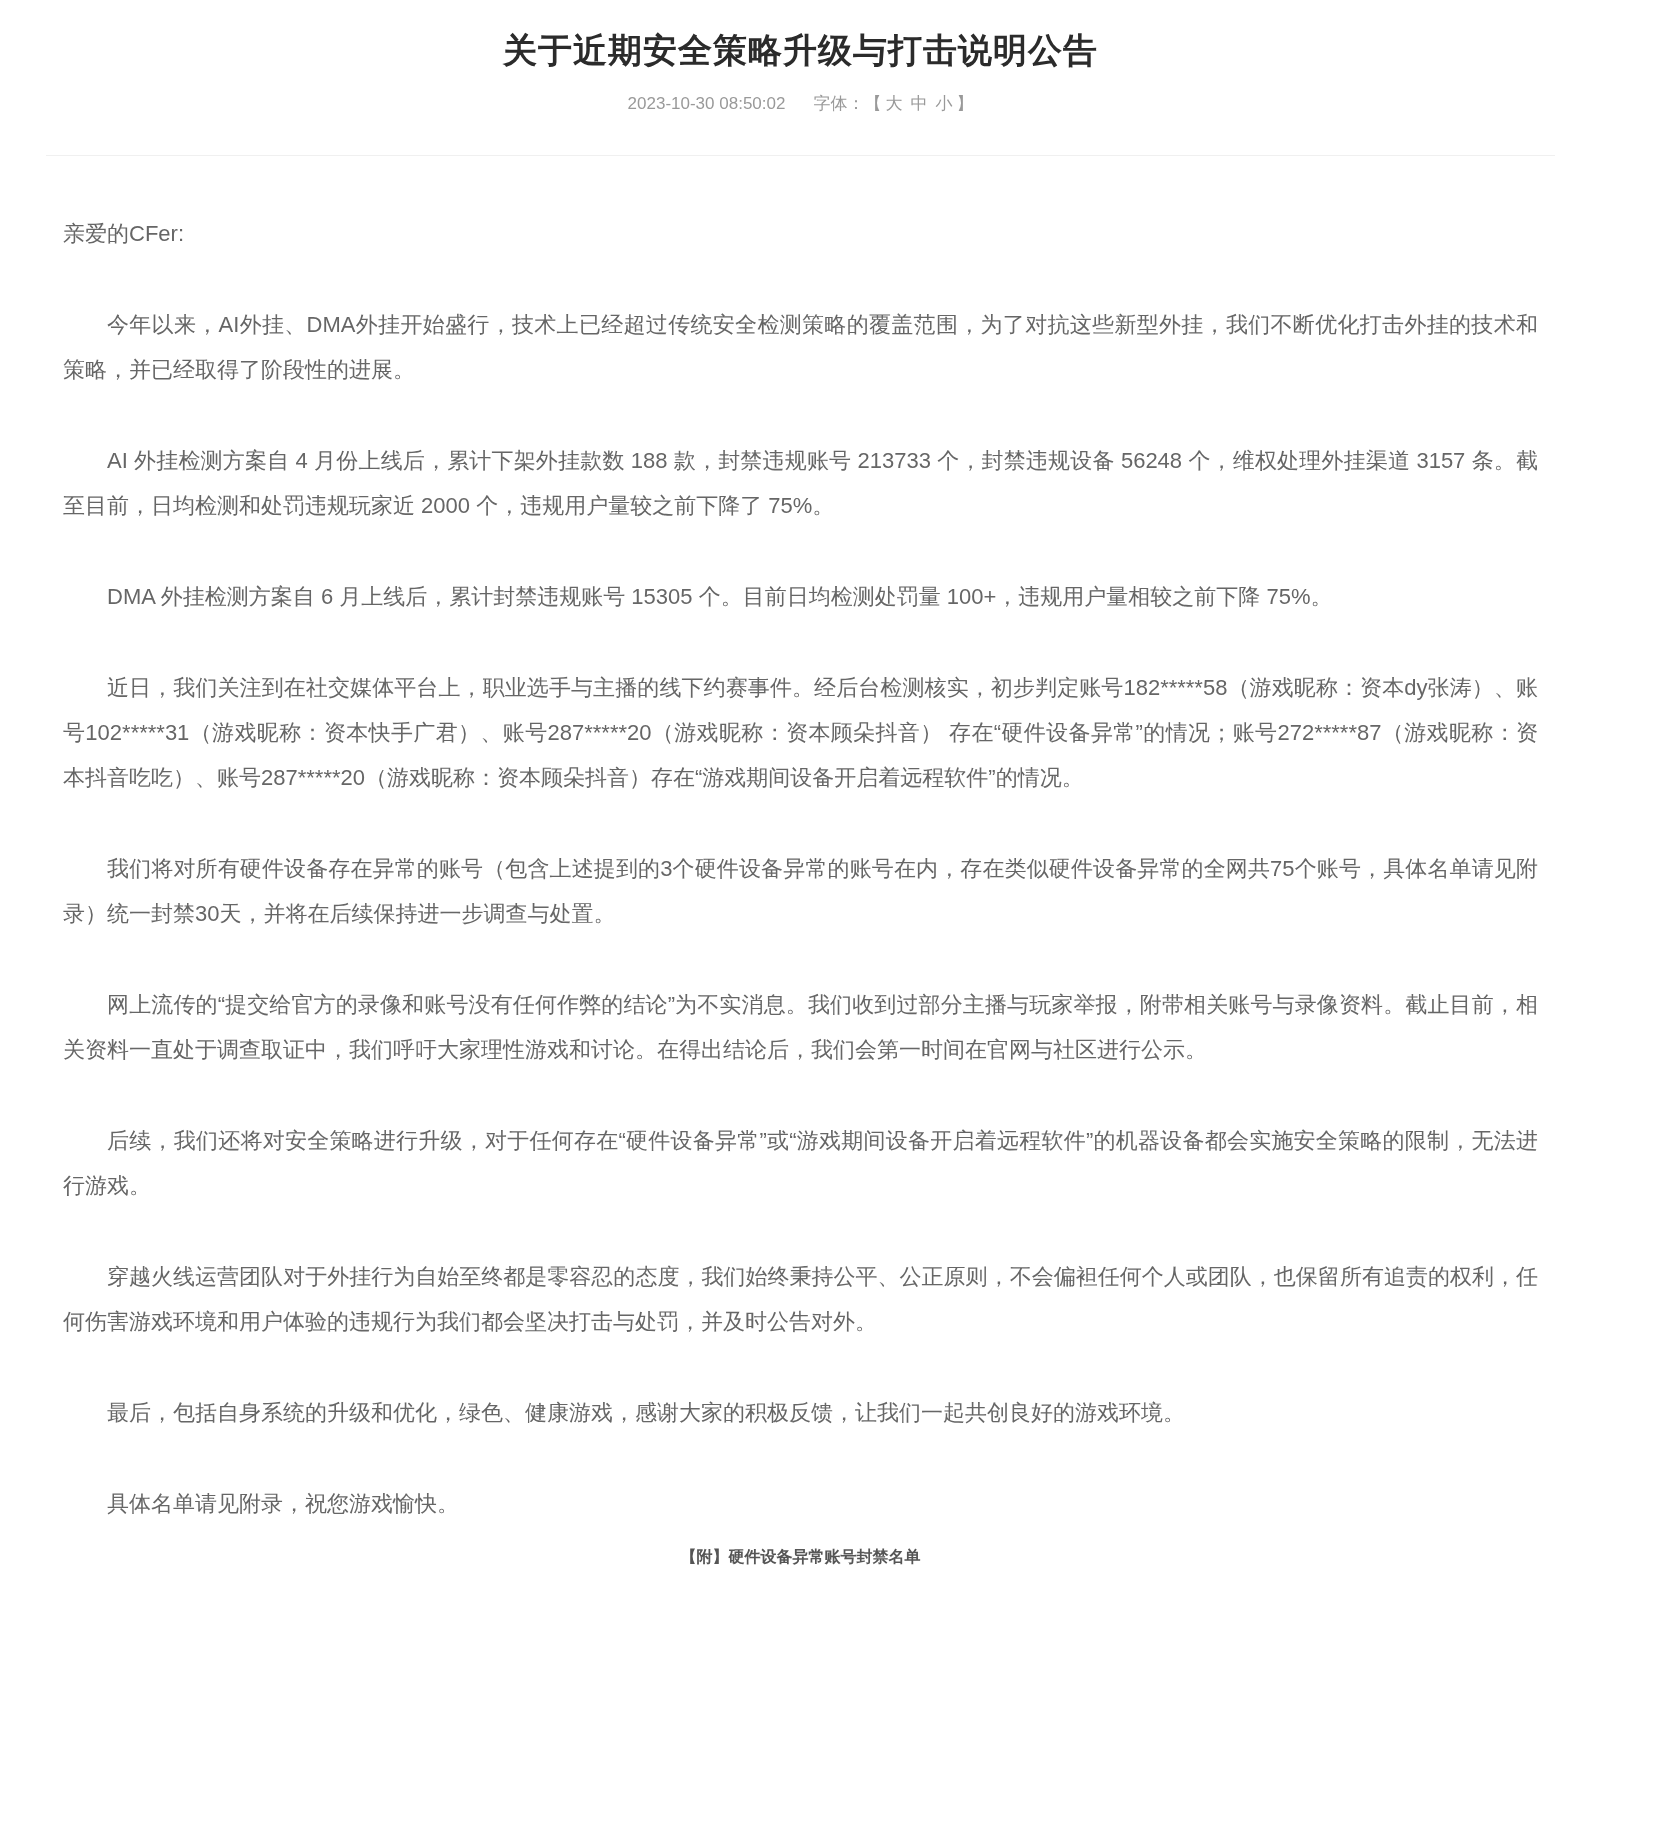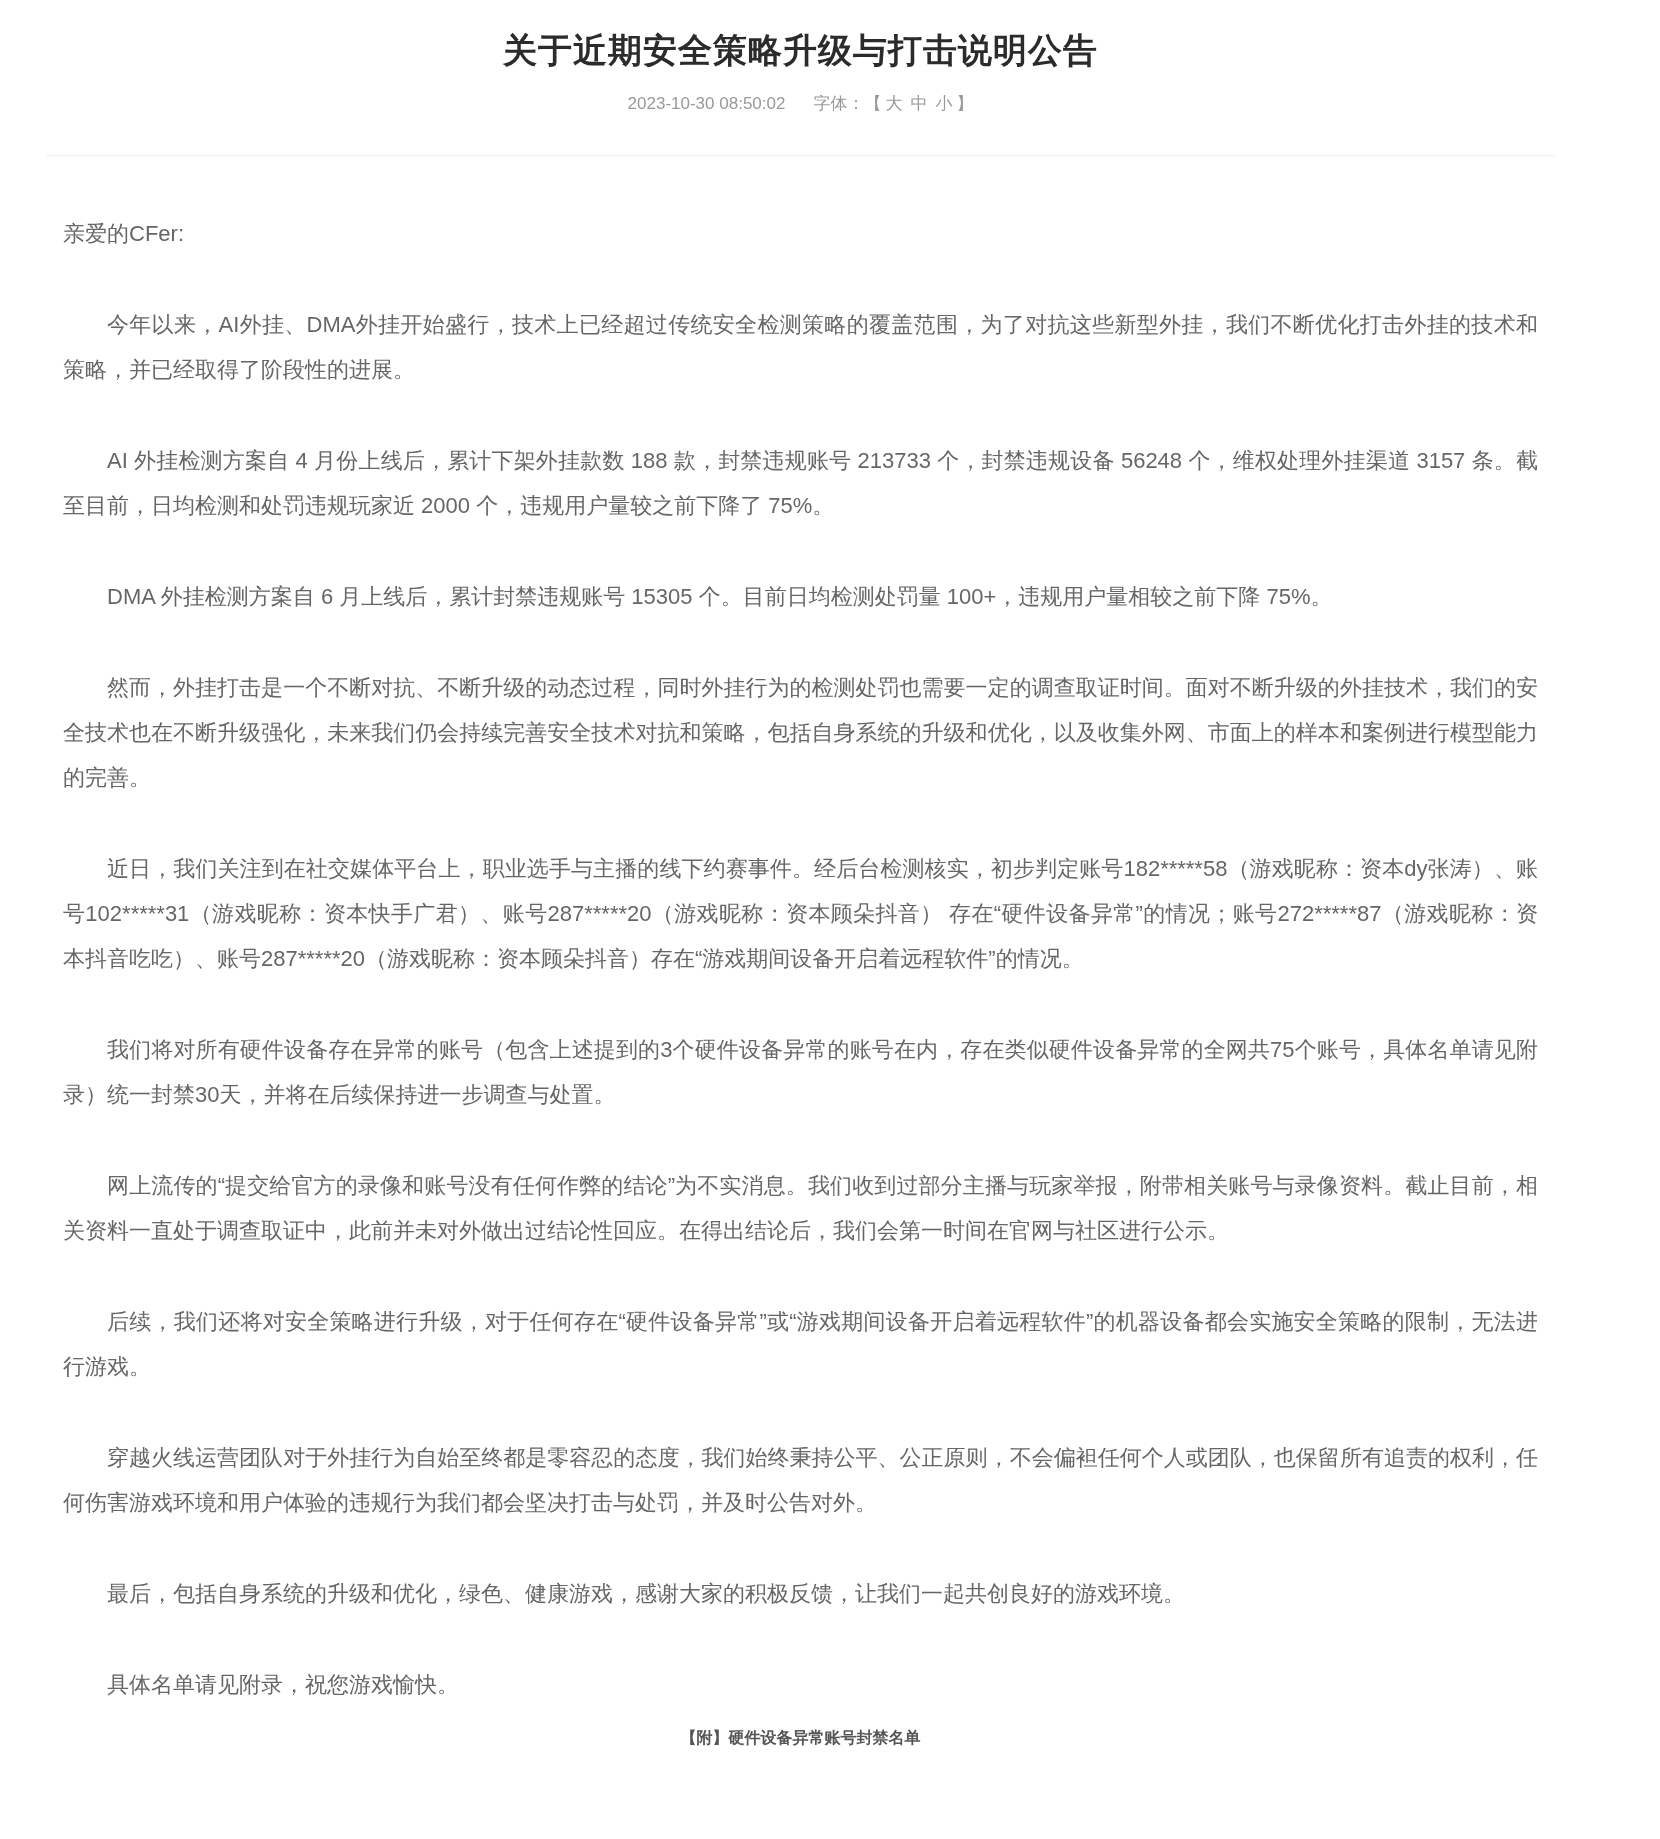--- a/index.html
+++ b/index.html
@@ -83,24 +83,23 @@
     </div>
   </div>
 
   <div class="article-body">
     <div class="salutation">亲爱的CFer:</div>
 
     <div>
         <p class="para">今年以来，AI外挂、DMA外挂开始盛行，技术上已经超过传统安全检测策略的覆盖范围，为了对抗这些新型外挂，我们不断优化打击外挂的技术和策略，并已经取得了阶段性的进展。</p>
         <p class="para">AI 外挂检测方案自 4 月份上线后，累计下架外挂款数 188 款，封禁违规账号 213733 个，封禁违规设备 56248 个，维权处理外挂渠道 3157 条。截至目前，日均检测和处罚违规玩家近 2000 个，违规用户量较之前下降了 75%。</p>
         <p class="para">DMA 外挂检测方案自 6 月上线后，累计封禁违规账号 15305 个。目前日均检测处罚量 100+，违规用户量相较之前下降 75%。</p>
-        <p class="para">然而，外挂打击是一个不断对抗、不断升级的动态过程，同时外挂行为的检测处罚也需要一定的调查取证时间。面对不断升级的外挂技术，我们的安全技术也在不断升级强化，未来我们仍会持续完善安全技术对抗和策略，包括自身系统的升级和优化，以及收集外网、市面上的样本和案例进行模型能力的完善。</p>
         <p class="para">近日，我们关注到在社交媒体平台上，职业选手与主播的线下约赛事件。经后台检测核实，初步判定账号182*****58（游戏昵称：资本dy张涛）、账号102*****31（游戏昵称：资本快手广君）、账号287*****20（游戏昵称：资本顾朵抖音） 存在“硬件设备异常”的情况；账号272*****87（游戏昵称：资本抖音吃吃）、账号287*****20（游戏昵称：资本顾朵抖音）存在“游戏期间设备开启着远程软件”的情况。</p>
         <p class="para">我们将对所有硬件设备存在异常的账号（包含上述提到的3个硬件设备异常的账号在内，存在类似硬件设备异常的全网共75个账号，具体名单请见附录）统一封禁30天，并将在后续保持进一步调查与处置。</p>
-        <p class="para">网上流传的“提交给官方的录像和账号没有任何作弊的结论”为不实消息。我们收到过部分主播与玩家举报，附带相关账号与录像资料。截止目前，相关资料一直处于调查取证中，此前并未对外做出过结论性回应。在得出结论后，我们会第一时间在官网与社区进行公示。</p>
+        <p class="para">网上流传的“提交给官方的录像和账号没有任何作弊的结论”为不实消息。我们收到过部分主播与玩家举报，附带相关账号与录像资料。截止目前，相关资料一直处于调查取证中，我们呼吁大家理性游戏和讨论。在得出结论后，我们会第一时间在官网与社区进行公示。</p>
         <p class="para">后续，我们还将对安全策略进行升级，对于任何存在“硬件设备异常”或“游戏期间设备开启着远程软件”的机器设备都会实施安全策略的限制，无法进行游戏。</p>
         <p class="para">穿越火线运营团队对于外挂行为自始至终都是零容忍的态度，我们始终秉持公平、公正原则，不会偏袒任何个人或团队，也保留所有追责的权利，任何伤害游戏环境和用户体验的违规行为我们都会坚决打击与处罚，并及时公告对外。</p>
         <p class="para">最后，包括自身系统的升级和优化，绿色、健康游戏，感谢大家的积极反馈，让我们一起共创良好的游戏环境。</p>
         <p class="para">具体名单请见附录，祝您游戏愉快。</p>
       </div>
 
     <h2 class="appendix-heading">【附】硬件设备异常账号封禁名单</h2>
   </div>
 
 </div>

